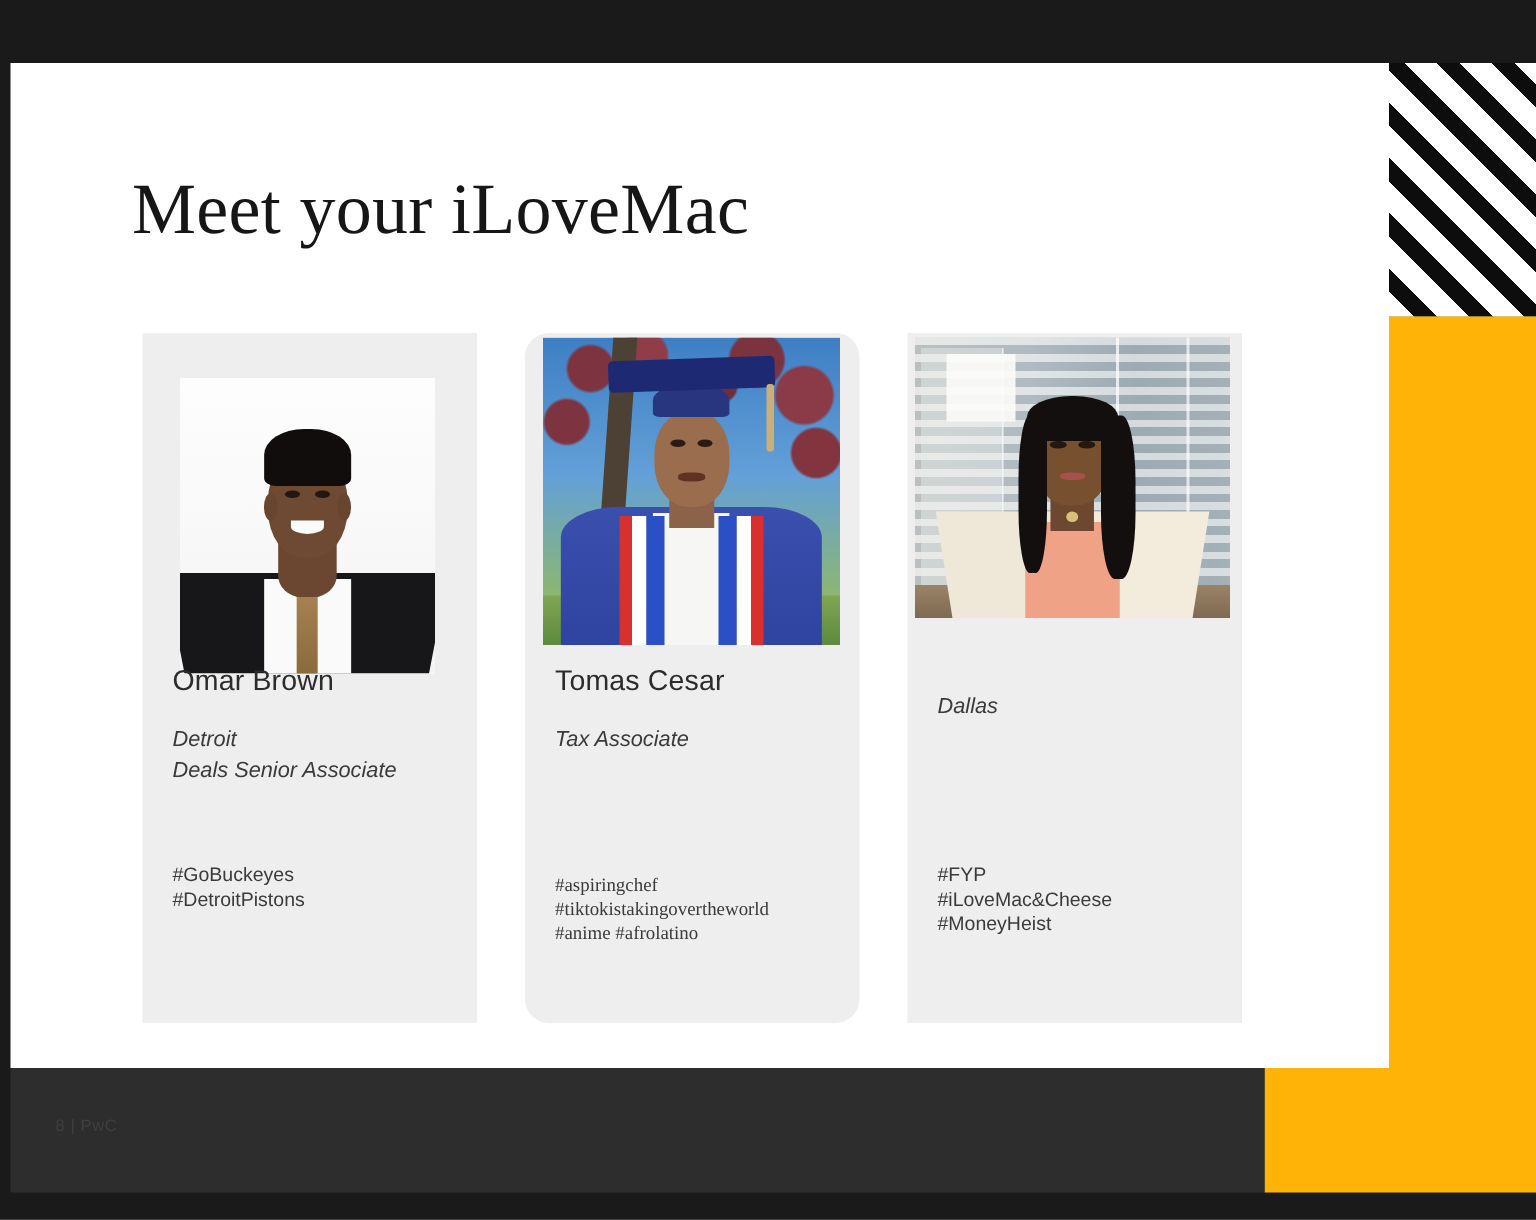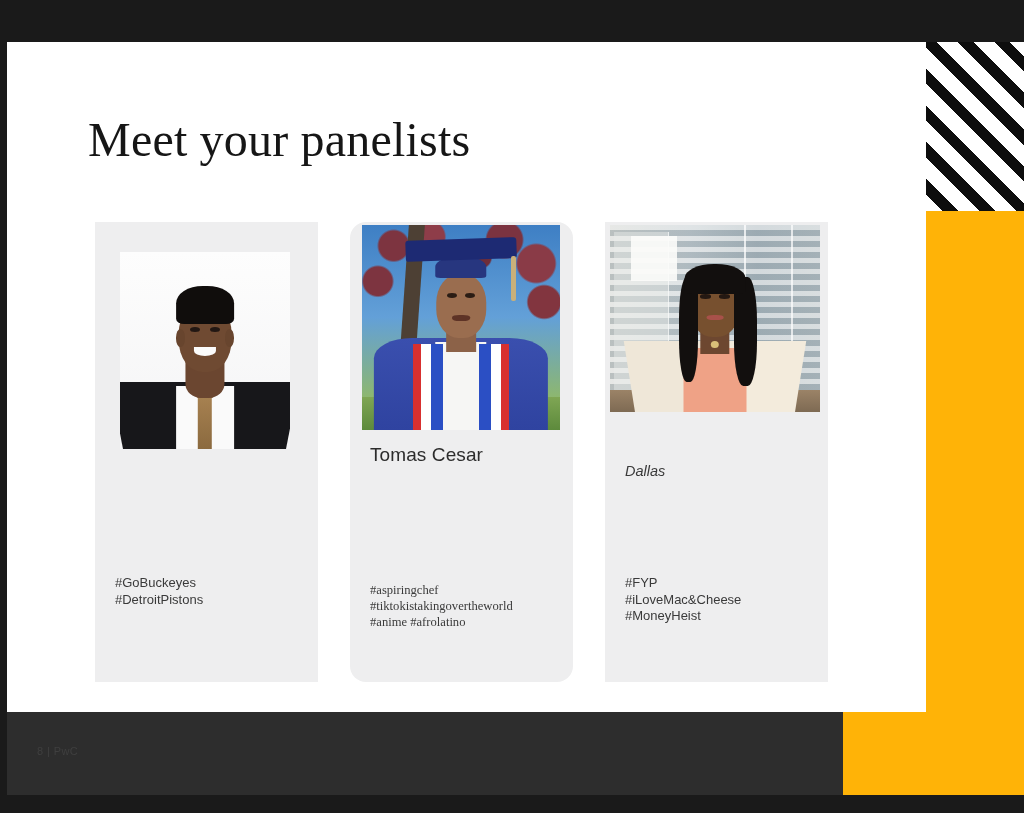--- a/index.html
+++ b/index.html
@@ -240,40 +240,47 @@
     <div class="inner"></div>
   </div>
 
   <div class="yellow-upper"></div>
   <div class="yellow-lower"></div>
 
   <div class="footer-bar">
     <div class="footer-label">8 | PwC</div>
   </div>
 
-  <div class="page-title">Meet your panelists</div>
+  <div class="page-title">Meet your iLoveMac</div>
 
   <div class="cards">
 
     <div class="card c0">
       <div class="photo">
         <div class="ph p1-bg">
           <div class="p1-jacketL"></div>
           <div class="p1-jacketR"></div>
           <div class="p1-shirt"></div>
           <div class="p1-tie"></div>
           <div class="p1-tieknot"></div>
           <div class="p1-neck"></div>
           <div class="p1-face"></div>
           <div class="p1-earL"></div>
           <div class="p1-earR"></div>
           <div class="p1-hair"></div>
           <div class="p1-eyeL"></div>
           <div class="p1-eyeR"></div>
           <div class="p1-smile"></div>
+        </div>
+      </div>
+      <div class="card-body">
+        <div class="person-name">Omar Brown</div>
+        <div class="person-meta">
+          <div>Detroit</div>
+          <div>Deals Senior Associate</div>
         </div>
       </div>
       <div class="person-tags">
         <div>#GoBuckeyes</div>
         <div>#DetroitPistons</div>
       </div>
     </div>
 
     <div class="card c1">
       <div class="photo">
@@ -293,20 +300,21 @@
           <div class="p2-eyeR"></div>
           <div class="p2-mouth"></div>
           <div class="p2-capdome"></div>
           <div class="p2-cap"></div>
           <div class="p2-tassel"></div>
         </div>
       </div>
       <div class="card-body">
         <div class="person-name">Tomas Cesar</div>
         <div class="person-meta">
+          <div>Tax Associate</div>
         </div>
       </div>
       <div class="person-tags">
         <div>#aspiringchef</div>
         <div>#tiktokistakingovertheworld</div>
         <div>#anime #afrolatino</div>
       </div>
     </div>
 
     <div class="card c2">

